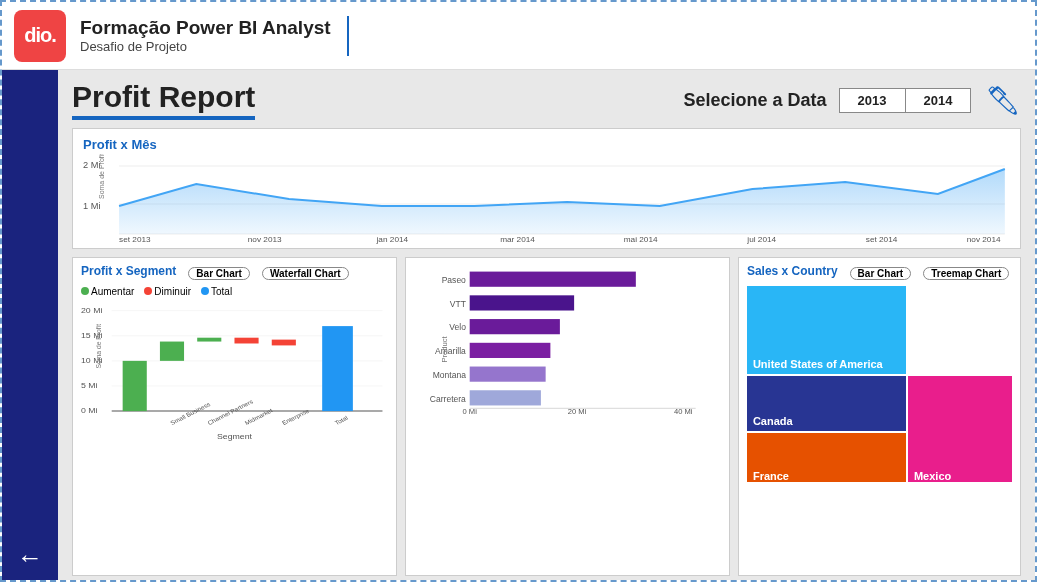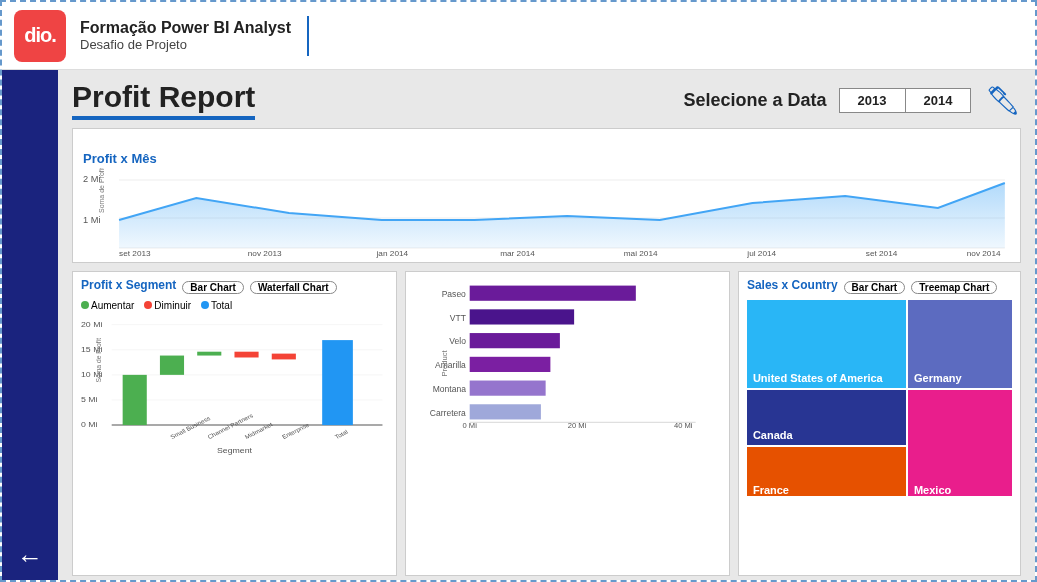--- a/index.html
+++ b/index.html
@@ -3,21 +3,21 @@
   <meta charset="utf-8">
   <style>
     * { box-sizing: border-box; margin: 0; padding: 0; }
     body { width: 1037px; height: 582px; overflow: hidden; font-family: 'Segoe UI', Arial, sans-serif; background: #fff; border: 2px dashed #6699cc; }
 
     
     .header { display: flex; align-items: center; height: 68px; background: #fff; border-bottom: 1px solid #ddd; padding: 0 12px; }
     .logo-box { width: 52px; height: 52px; background: #ef4444; border-radius: 8px; display: flex; align-items: center; justify-content: center; margin-right: 14px; }
     .logo-text { color: #fff; font-size: 20px; font-weight: 900; letter-spacing: -1px; }
     .header-titles { display: flex; flex-direction: column; }
-    .header-title { font-size: 16px; font-weight: 700; color: #222; }
+    .header-title { font-size: 19px; font-weight: 700; color: #222; }
     .header-subtitle { font-size: 13px; color: #444; }
     .header-divider { width: 2px; height: 40px; background: #1565c0; margin-left: 16px; }
 
     
     .main-layout { display: flex; height: calc(582px - 68px); }
     .sidebar { width: 56px; background: #1a237e; display: flex; flex-direction: column; align-items: center; justify-content: flex-end; padding-bottom: 14px; }
     .back-arrow { color: #fff; font-size: 26px; cursor: pointer; }
 
     
     .content { flex: 1; background: #e8e8e8; display: flex; flex-direction: column; padding: 10px 14px 8px 14px; }
@@ -25,30 +25,30 @@
     
     .top-bar { display: flex; align-items: center; margin-bottom: 8px; justify-content: flex-end; }
     .profit-report-title { font-size: 30px; font-weight: 900; color: #222; border-bottom: 4px solid #1565c0; padding-bottom: 2px; margin-right: auto; }
     .selecione-label { font-size: 18px; font-weight: 700; color: #222; margin-right: 12px; }
     .date-buttons { display: flex; gap: 0; border: 1.5px solid #888; }
     .date-btn { padding: 4px 18px; font-size: 13px; font-weight: 600; background: #fff; border: none; cursor: pointer; color: #222; border-right: 1px solid #888; }
     .date-btn:last-child { border-right: none; }
     .eraser-icon { margin-left: 14px; font-size: 28px; color: #1565c0; transform: scaleX(-1); }
 
     
-    .chart-section { background: #fff; border: 1px solid #ccc; padding: 22px 10px 4px 10px; margin-bottom: 8px; }
+    .chart-section { background: #fff; border: 1px solid #ccc; padding: 8px 10px 4px 10px; margin-bottom: 8px; }
     .chart-title { font-size: 13px; font-weight: 700; color: #1565c0; margin-bottom: 2px; }
     .line-chart-wrap { position: relative; height: 90px; }
     .line-chart-svg { width: 100%; height: 90px; }
 
     
     .bottom-row { display: flex; gap: 8px; flex: 1; }
     .panel { background: #fff; border: 1px solid #ccc; padding: 6px 8px; flex: 1; min-width: 0; }
     .panel-title { font-size: 12px; font-weight: 700; color: #1565c0; margin-bottom: 4px; }
-    .panel-header { display: flex; align-items: center; gap: 6px; margin-bottom: 4px; }
+    .panel-header { display: flex; align-items: center; gap: 12px; margin-bottom: 4px; }
     .chart-type-btn { font-size: 10px; padding: 0 7px; border: 1px solid #888; background: #fff; border-radius: 10px; cursor: pointer; font-weight: 600; }
 
     
     .waterfall-legend { display: flex; gap: 10px; font-size: 10px; margin-bottom: 4px; }
     .legend-dot { display: inline-block; width: 8px; height: 8px; border-radius: 50%; margin-right: 2px; }
     .waterfall-svg { width: 100%; height: 140px; }
     .product-svg { width: 100%; height: 150px; }
 
     
     .treemap-container { height: 196px; position: relative; overflow: hidden; }
@@ -218,23 +218,20 @@
         <div class="panel-header">
           <span class="panel-title">Sales x Country</span>
           <button class="chart-type-btn">Bar Chart</button>
           <button class="chart-type-btn">Treemap Chart</button>
         </div>
         <div class="treemap-container">
           <div class="treemap-grid">
             <div class="treemap-cell treemap-usa">
               <span>United States of America</span>
             </div>
-            <div class="treemap-cell treemap-germany">
-              <span>Germany</span>
-            </div>
             <div class="treemap-cell treemap-canada">
               <span>Canada</span>
             </div>
             <div class="treemap-cell treemap-france">
               <span>France</span>
             </div>
             <div class="treemap-cell treemap-mexico" style="grid-row:2/4;grid-column:2;display:flex;align-items:flex-end;padding:4px 6px;">
               <span>Mexico</span>
             </div>
           </div>

